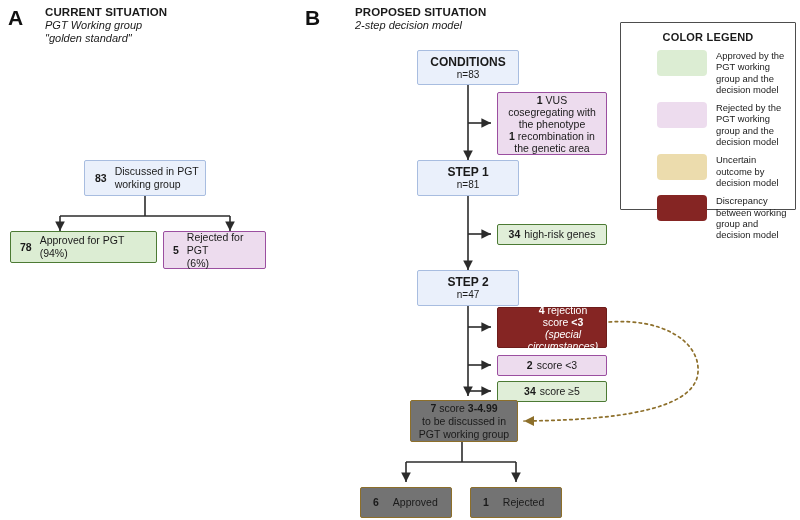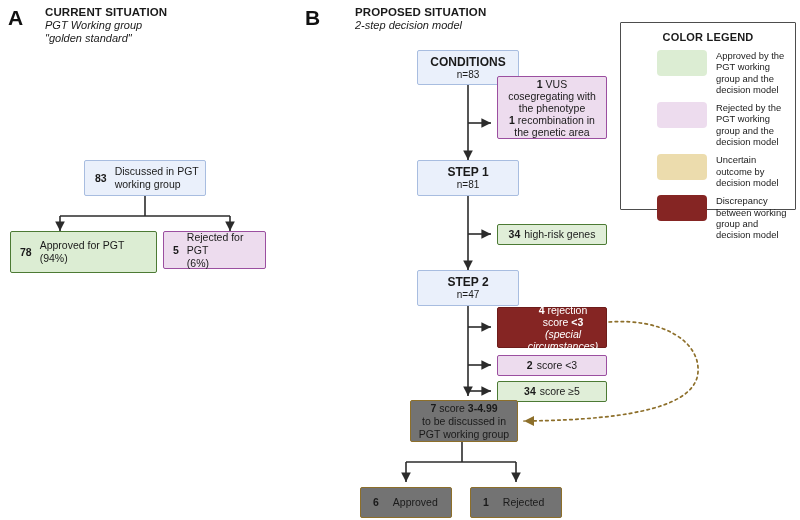--- a/index.html
+++ b/index.html
@@ -99,21 +99,21 @@
 </div>
 
 <div class="box blue left-num" style="left:84px;top:160px;width:122px;height:36px;padding-left:10px;">
   <span class="b">83</span>
   <span style="margin-left:8px;text-align:left;">
     <span>Discussed in PGT</span><br>
     <span>working group</span>
   </span>
 </div>
 
-<div class="box green left-num" style="left:10px;top:231px;width:147px;height:42px;padding-left:9px;">
+<div class="box green left-num" style="left:10px;top:231px;width:147px;height:32px;padding-left:9px;">
   <span class="b">78</span>
   <span style="margin-left:8px;text-align:left;">
     <span>Approved for PGT</span><br>
     <span>(94%)</span>
   </span>
 </div>
 
 <div class="box pink left-num" style="left:163px;top:231px;width:103px;height:38px;padding-left:9px;">
   <span class="b">5</span>
   <span style="margin-left:8px;text-align:left;">
@@ -127,21 +127,21 @@
 <div class="hdr" style="left:355px;top:6px;width:230px;">
   <div class="t1">PROPOSED SITUATION</div>
   <div class="t2">2-step decision model</div>
 </div>
 
 <div class="box blue" style="left:417px;top:50px;width:102px;height:35px;flex-direction:column;">
   <div style="font-size:12px;font-weight:bold;line-height:14px;">CONDITIONS</div>
   <div style="font-size:10px;line-height:12px;">n=83</div>
 </div>
 
-<div class="box pink" style="left:497px;top:76px;width:110px;height:63px;flex-direction:column;line-height:12px;text-align:center;">
+<div class="box pink" style="left:497px;top:92px;width:110px;height:63px;flex-direction:column;line-height:12px;text-align:center;">
   <div><span class="b">1</span>
        <span>VUS</span></div>
   <div>cosegregating with</div>
   <div>the phenotype</div>
   <div><span class="b">1</span>
        <span>recombination in</span></div>
   <div>the genetic area</div>
 </div>
 
 <div class="box blue" style="left:417px;top:160px;width:102px;height:36px;flex-direction:column;">

